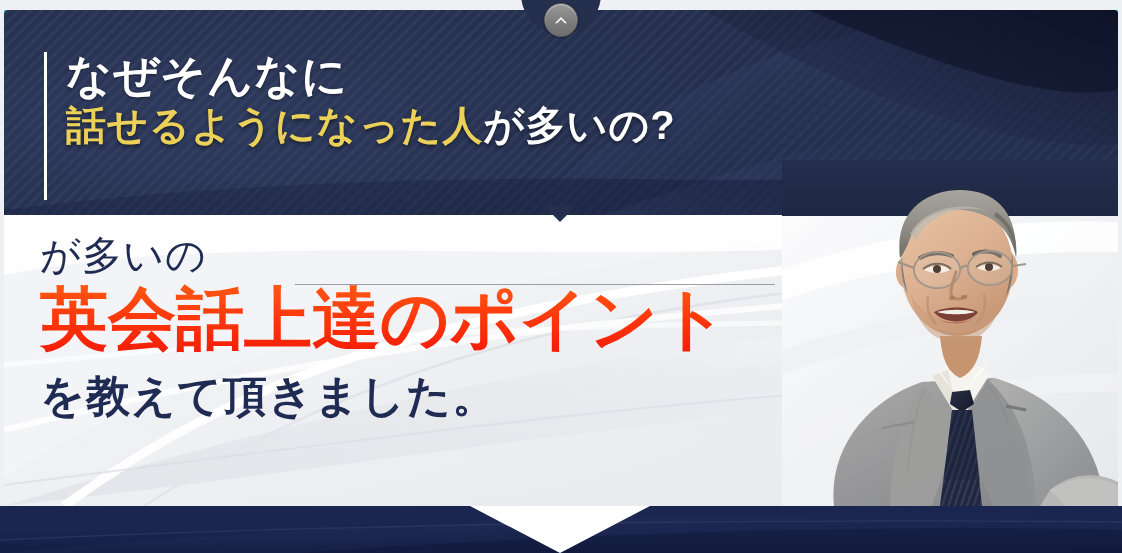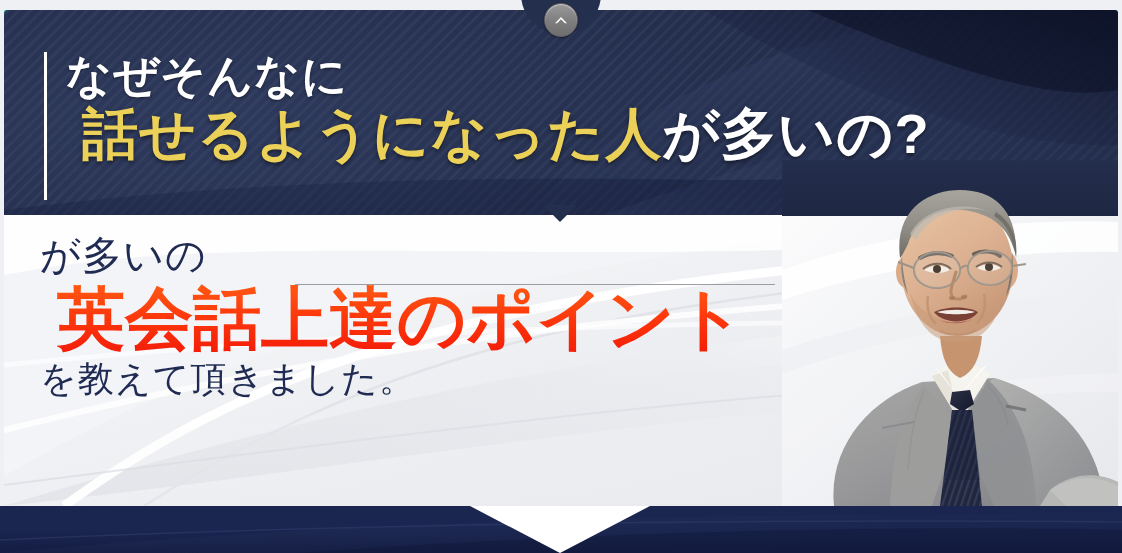--- a/index.html
+++ b/index.html
@@ -52,28 +52,27 @@
   .hero-line1 {
     color:#ffffff;
     font-size:45px;
     font-weight:bold;
     line-height:1.08;
     letter-spacing:1px;
     text-shadow:0 1px 3px rgba(0,0,0,0.45);
     white-space:nowrap;
   }
   .hero-line2 {
-    font-size:56px;
+    font-size:40px;
     font-weight:bold;
     line-height:1.1;
     letter-spacing:1px;
     white-space:nowrap;
     margin-top:2px;
     text-shadow:0 2px 4px rgba(0,0,0,0.5);
-    margin-left:16px;
   }
   .hl-gold { color:#ecd158; }
   .hl-white { color:#ffffff; }
 
   
   .hero-notch {
     position:absolute;
     left:543px; top:205px;
     width:0; height:0;
     border-left:17px solid transparent;
@@ -139,31 +138,30 @@
     font-size:68px;
     font-weight:bold;
     line-height:1.08;
     letter-spacing:0px;
     white-space:nowrap;
     margin-top:4px;
     background:linear-gradient(180deg,#ff5a14 0%,#fd3a0c 45%,#f41b08 100%);
     -webkit-background-clip:text;
     background-clip:text;
     color:transparent;
-    margin-left:17px;
     -webkit-text-fill-color:transparent;
   }
   .mid-line3 {
     color:#1f2b52;
-    font-size:36px;
-    font-weight:normal;
+    font-size:44px;
+    font-weight:bold;
     line-height:1.12;
     letter-spacing:1px;
     white-space:nowrap;
-    margin-top:4px;
+    margin-top:16px;
   }
 
   
   .portrait {
     position:absolute;
     left:782px; top:160px;
     width:336px; height:346px;
     z-index:5;
     overflow:hidden;
   }

